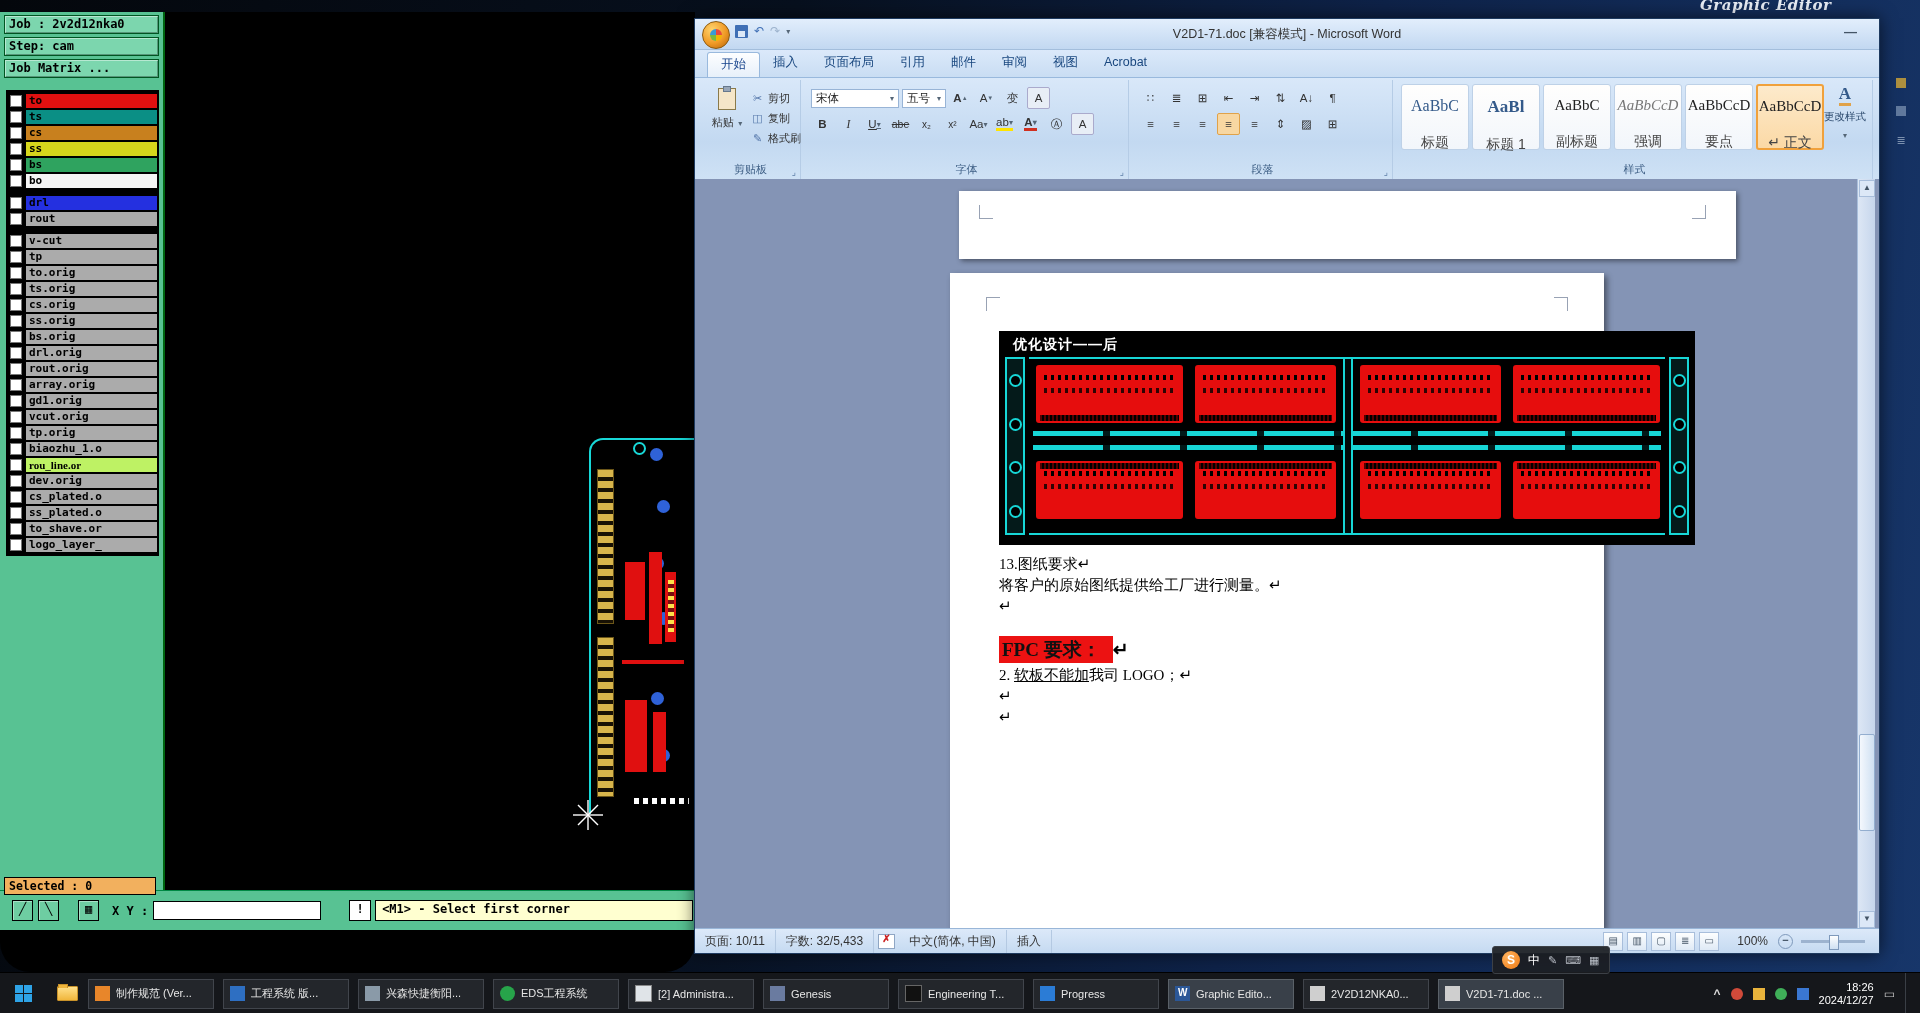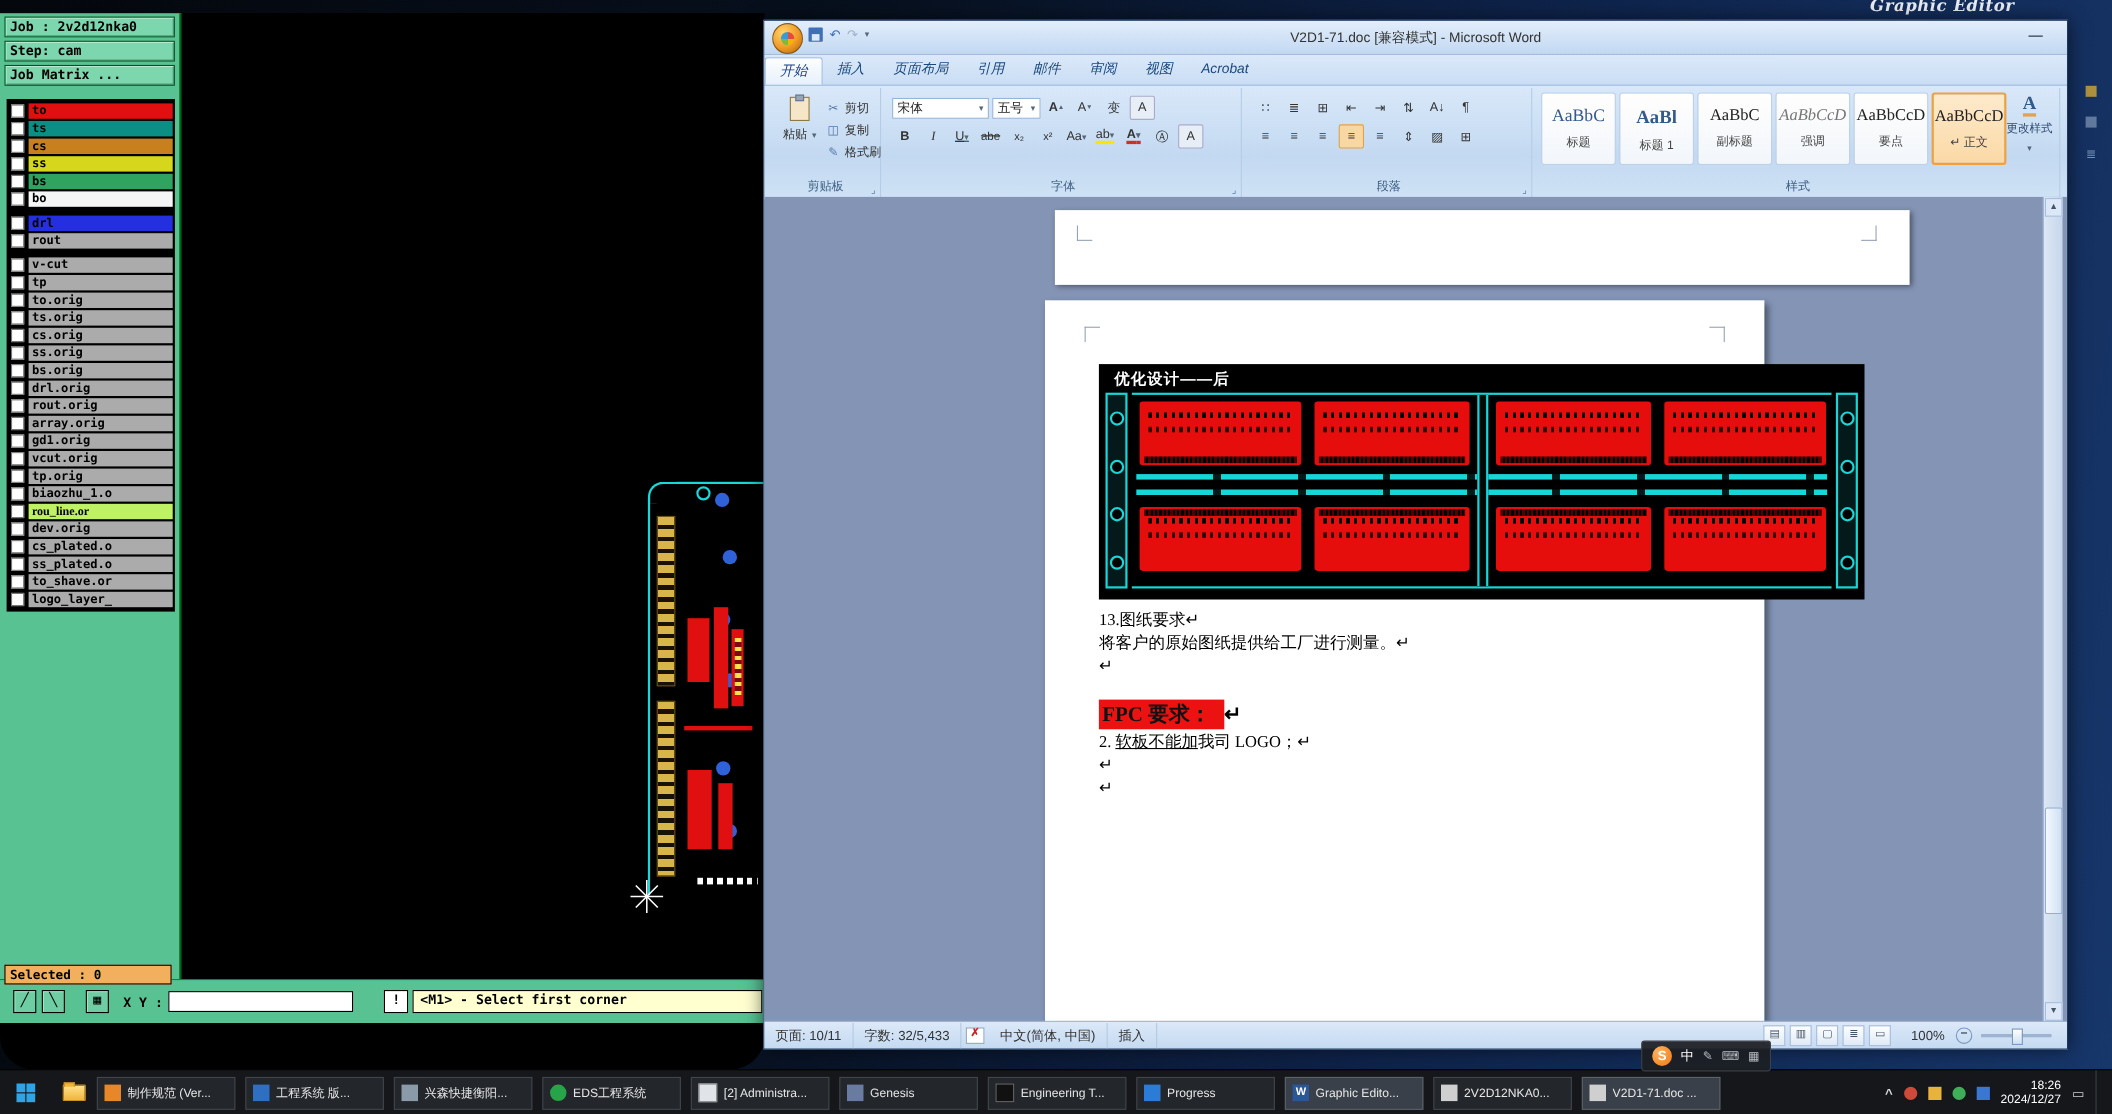--- a/index.html
+++ b/index.html
@@ -57,21 +57,21 @@
     background:radial-gradient(circle at 35% 30%,#ffd46e,#f09a26 55%,#b26008);}
   #office-btn .logo{position:absolute;left:7px;top:7px;width:12px;height:12px;border-radius:50%;
     background:conic-gradient(#e8483f 0 90deg,#f4b400 90deg 180deg,#7cba3d 180deg 270deg,#399bd6 270deg 360deg);}
   #qat{position:absolute;left:40px;top:6px;display:flex;align-items:center;gap:6px;}
   .floppy{width:13px;height:13px;background:#3f6fb5;position:relative;border-radius:1px;}
   .floppy::after{content:"";position:absolute;left:3px;bottom:1px;width:7px;height:6px;background:#dce8f7;}
   .qgl{font-size:12px;color:#3f6fb5;line-height:13px;}
   .qgl.dim{color:#9db3cd;}
   #w-title .ttl{position:absolute;left:0;right:0;top:0;text-align:center;font-size:12.5px;line-height:30px;color:#333;}
   #w-min{position:absolute;right:16px;top:3px;font:bold 13px/20px "Liberation Sans",sans-serif;color:#456;padding:0 6px;}
-  #w-tabs{height:27px;background:linear-gradient(#dbe9fa,#c9ddf3);display:flex;border-bottom:1px solid #99b9dd;font-style:italic;}
+  #w-tabs{height:27px;background:linear-gradient(#dbe9fa,#c9ddf3);display:flex;padding-left:12px;border-bottom:1px solid #99b9dd;}
   .wtab{padding:0 13px;line-height:25px;font-size:12.5px;color:#19477f;}
   .wtab.active{background:linear-gradient(#fdfeff,#e7f0fa);border:1px solid #99b9dd;border-bottom:none;border-radius:3px 3px 0 0;margin-top:2px;line-height:23px;color:#15428b;}
   #w-ribbon{position:relative;height:103px;background:linear-gradient(#d9e8f9,#c3d9f1 62%,#cfe2f5);border-bottom:1px solid #8fb0d4;}
   .grp{position:absolute;top:2px;bottom:2px;border-right:1px solid #b5cce6;box-sizing:border-box;}
   .grp-label{position:absolute;left:0;right:0;bottom:2px;text-align:center;font-size:11px;color:#3e5f85;}
   .launcher{position:absolute;right:4px;bottom:2px;font-size:9px;color:#5b7da6;}
   #g-clip{left:6px;width:100px;}
   .paste-big{position:absolute;left:6px;top:6px;width:40px;height:72px;text-align:center;}
   .clipicon{width:16px;height:20px;margin:2px auto 2px;background:#f5e6c8;border:1px solid #8a7a4a;position:relative;}
   .clipicon::after{content:"";position:absolute;left:4px;top:-3px;width:6px;height:4px;background:#98a6b8;border:1px solid #66788c;}
@@ -96,21 +96,21 @@
   .sb.shd{background:#e8eef6;border:1px solid #aac;}
   #g-para{left:438px;width:260px;}
   .sb.on{background:#f8d7a2;border:1px solid #e0a24a;}
   #g-styles{left:702px;width:476px;}
   .tiles{position:absolute;left:4px;top:4px;display:flex;}
   .tile{width:68px;height:66px;background:linear-gradient(#fffefd,#f2f6fb);border:1px solid #bed1e7;border-radius:3px;margin-right:3px;text-align:center;box-sizing:border-box;}
   .tile .pv{display:block;font:15px "Liberation Serif",serif;color:#222;margin-top:12px;white-space:nowrap;overflow:hidden;}
   .tile.it .pv{font-style:italic;color:#777;}
   .tile.h1 .pv{font-weight:bold;font-size:17px;color:#345a8a;}
   .tile.h0 .pv{font-size:16px;color:#345a8a;}
-  .tile .lb{display:block;font-size:11px;color:#444;margin-top:7px;white-space:nowrap;overflow:hidden;}
+  .tile .lb{display:block;font-size:14px;color:#444;margin-top:19px;white-space:nowrap;overflow:hidden;}
   .tile.sel{border:2px solid #f0a13c;background:linear-gradient(#fdeacb,#fbd9a6);}
   .chgst{position:absolute;right:2px;top:5px;width:50px;text-align:center;}
   .chgst .bigA{font:bold 17px "Liberation Serif",serif;color:#345a8a;border-bottom:3px solid #e0a24a;display:inline-block;line-height:18px;}
   .chgst .lb2{display:block;font-size:10.5px;color:#2c4a6e;margin-top:4px;}
   
   #w-doc{position:absolute;left:0;top:160px;width:1184px;height:750px;background:#8494b5;overflow:hidden;}
   .page-prev{position:absolute;left:264px;top:12px;width:777px;height:68px;background:#fff;box-shadow:2px 2px 5px rgba(0,0,0,.45);}
   .page-main{position:absolute;left:255px;top:94px;width:654px;height:656px;background:#fff;box-shadow:3px 3px 6px rgba(0,0,0,.45);}
   .crop{position:absolute;width:13px;height:13px;}
   .crop.tl{border-left:1px solid #98a2b4;border-top:1px solid #98a2b4;}

